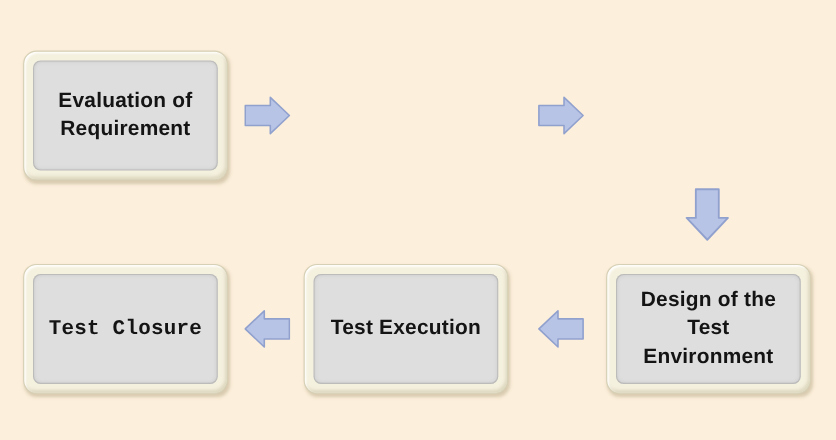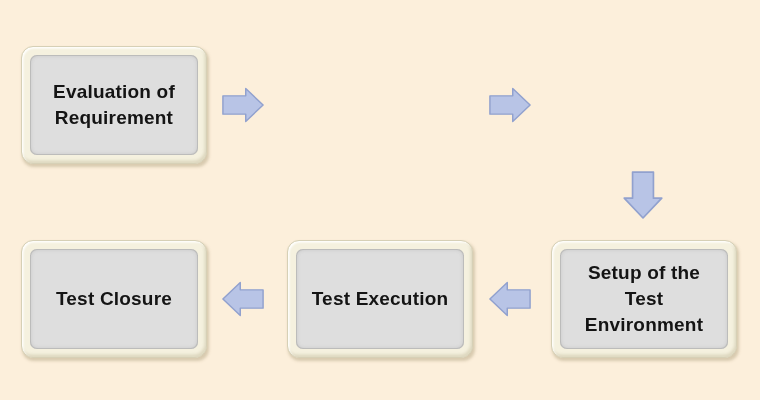--- a/index.html
+++ b/index.html
@@ -49,22 +49,22 @@
     font-weight: 700;
     color: #141414;
     letter-spacing: 0.2px;
   }
 
   
   .n1 { left: 21px;  top: 46px;  }
   .n2 { left: 287px; top: 46px;  }
   .n3 { left: 551px; top: 46px;  }
   .n4 { left: 551px; top: 240px; }
-  .n5 { left: 287px; top: 240px; padding-left: 40px; }
-  .n6 { left: 21px;  top: 240px; }
+  .n5 { left: 276px; top: 240px; padding-left: 40px; }
+  .n6 { left: 21px;  top: 240px; font-family: Liberation Mono, monospace; }
 
   .arrow { position: absolute; }
   .arrow svg { display: block; }
   .arrow polygon {
     fill: #b8c4e6;
     stroke: #91a1ce;
     stroke-width: 1.6;
     stroke-linejoin: round;
   }
 
@@ -102,21 +102,21 @@
 
 
   <div class="arrow a3">
     <svg width="42" height="48" viewBox="0 0 40 46" aria-hidden="true">
       <polygon points="10,1 30,1 30,26 38,26 20,45 2,26 10,26"></polygon>
     </svg>
   </div>
 
   <div class="node n4">
     <div class="panel">
-      <div class="label">Setup of the
+      <div class="label">Design of the
 Test
 Environment</div>
     </div>
   </div>
 
   <div class="arrow a4">
     <svg width="42" height="40" viewBox="0 0 46 40" aria-hidden="true">
       <polygon points="45,10 20,10 20,2 1,20 20,38 20,30 45,30"></polygon>
     </svg>
   </div>

